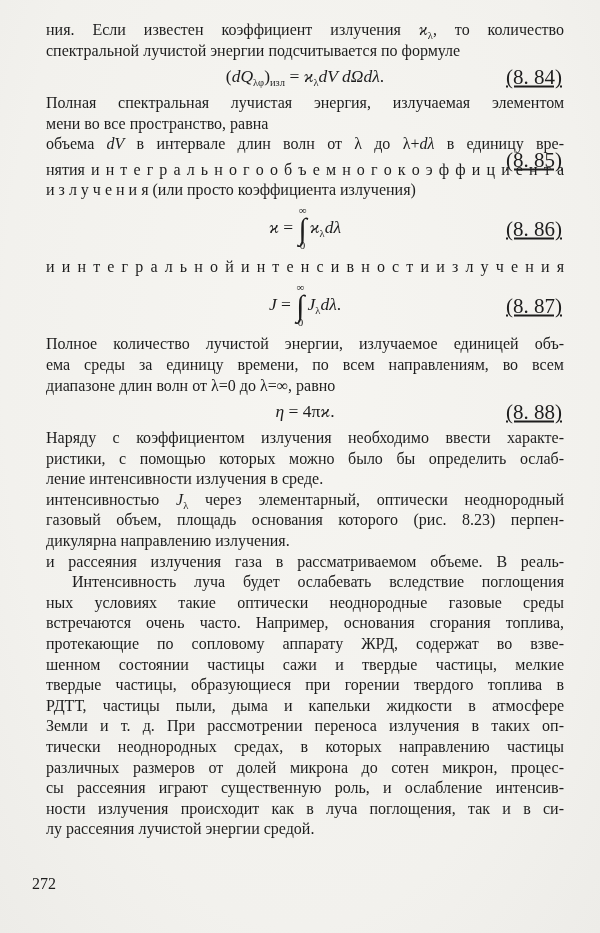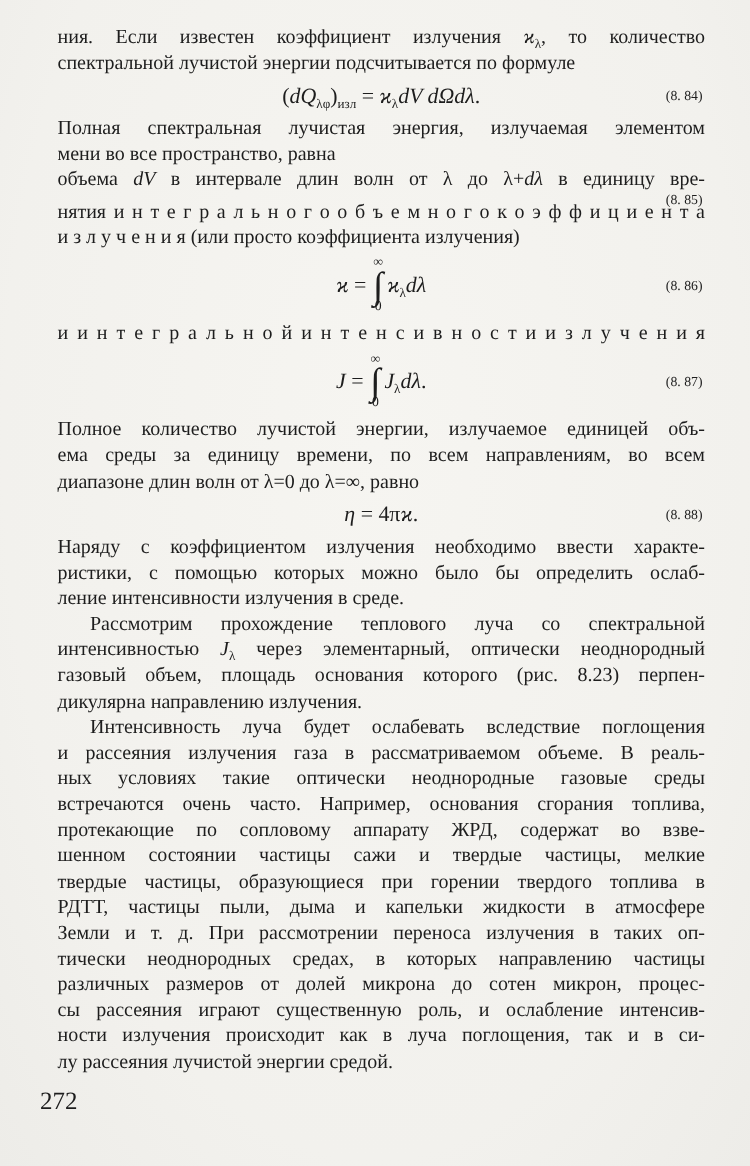--- a/index.html
+++ b/index.html
@@ -16,29 +16,30 @@
     text-align:justify;text-align-last:justify;
   }
   .line.end{text-align-last:auto;}
   .line.ind{text-indent:26px;}
   em{font-style:italic;}
   sub.sb{font-size:10.5px;line-height:0;vertical-align:-4px;font-style:normal;}
   .fml-row{position:relative;text-align:center;margin:5px 0;}
   .fml{display:inline-block;font-size:17.5px;line-height:1.25;white-space:nowrap;}
   .fnum{
     position:absolute;right:2px;top:50%;transform:translateY(-50%);
-    font-size:11px;
+    font-size:21px;
+    text-decoration:underline;
   }
   .intg{
     display:inline-flex;flex-direction:column;align-items:center;
     vertical-align:middle;margin:0 3px 0 1px;position:relative;top:-1px;
   }
   .intg .lim{font-size:11px;line-height:1;font-style:normal;}
   .intg .sgn{font-size:30px;line-height:.78;font-style:normal;padding:1px 0 0 0;}
-  .pagenum{position:absolute;left:32px;bottom:40px;font-size:20px;}
+  .pagenum{position:absolute;left:32px;bottom:40px;font-size:16px;}
 </style>
 </head>
 <body>
 
 <div class="page">
   <div class="text-col" id="content">
       <div class="para">
         <div class="line">ния. Если известен коэффициент излучения <em>ϰ</em><sub class="sb">λ</sub>, то количество</div>
         <div class="line end">спектральной лучистой энергии подсчитывается по формуле</div>
       </div>
@@ -71,28 +72,27 @@
         <div class="line">ема среды за  единицу времени, по всем направлениям, во всем</div>
         <div class="line end">диапазоне длин волн от λ=0 до λ=∞, равно</div>
       </div>
       <div class="fml-row"><span class="fml"><span class="fml-it" style="font-style: italic;">η</span><span> = 4π</span><span class="fml-it" style="font-style: italic;">ϰ</span><span>.</span></span><span class="fnum">(8. 88)</span></div>
       <div class="para">
         <div class="line">Наряду с коэффициентом излучения необходимо ввести характе-</div>
         <div class="line">ристики, с помощью которых можно было бы определить ослаб-</div>
         <div class="line end">ление интенсивности излучения в среде.</div>
       </div>
       <div class="para">
-        <div class="line ind">Рассмотрим прохождение  теплового  луча  со спектральной</div>
         <div class="line">интенсивностью <em>J</em><sub class="sb">λ</sub> через элементарный, оптически неоднородный</div>
         <div class="line">газовый объем, площадь основания которого (рис. 8.23) перпен-</div>
         <div class="line end">дикулярна направлению излучения.</div>
       </div>
       <div class="para">
+        <div class="line">и рассеяния излучения газа в рассматриваемом объеме. В реаль-</div>
         <div class="line ind">Интенсивность луча будет ослабевать вследствие поглощения</div>
-        <div class="line">и рассеяния излучения газа в рассматриваемом объеме. В реаль-</div>
         <div class="line">ных условиях такие оптически неоднородные  газовые  среды</div>
         <div class="line">встречаются очень часто. Например, основания сгорания топлива,</div>
         <div class="line">протекающие по сопловому аппарату ЖРД, содержат  во взве-</div>
         <div class="line">шенном состоянии частицы сажи и твердые  частицы,  мелкие</div>
         <div class="line">твердые частицы, образующиеся при горении твердого топлива в</div>
         <div class="line">РДТТ, частицы пыли, дыма и капельки жидкости в атмосфере</div>
         <div class="line">Земли и т. д. При рассмотрении переноса излучения в таких оп-</div>
         <div class="line">тически неоднородных средах, в которых направлению  частицы</div>
         <div class="line">различных размеров от долей микрона до сотен микрон, процес-</div>
         <div class="line">сы рассеяния играют существенную роль, и ослабление интенсив-</div>

